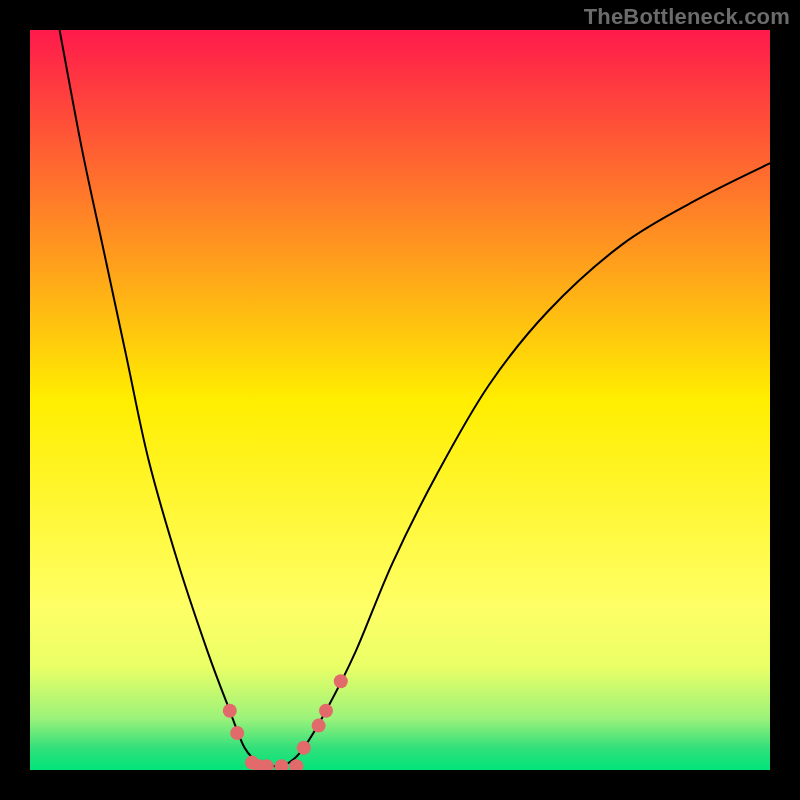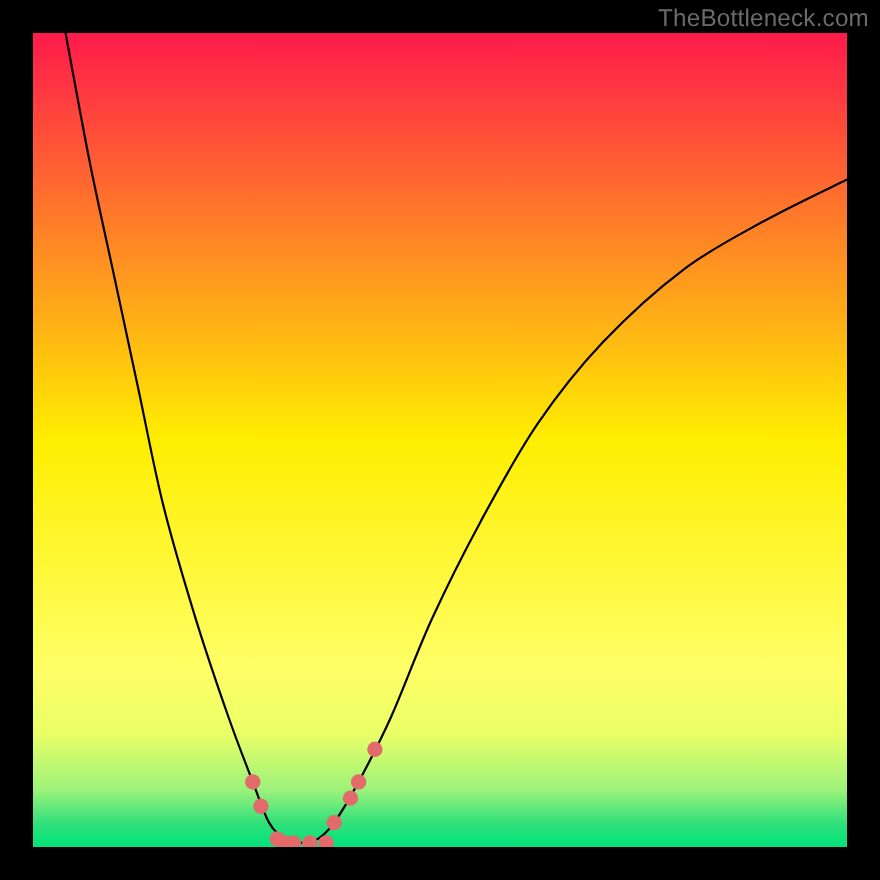--- a/index.html
+++ b/index.html
@@ -18,21 +18,21 @@
     width: 800px;
     height: 800px;
     background: #000;
   }
   .watermark {
     position: absolute;
     top: 4px;
     right: 10px;
     color: #6b6b6b;
     font-size: 22px;
-    font-weight: 400;
+    font-weight: 700;
     letter-spacing: 0.2px;
     z-index: 10;
   }
   svg.plot {
     position: absolute;
     top: 30px;
     left: 30px;
     width: 740px;
     height: 740px;
     display: block;

